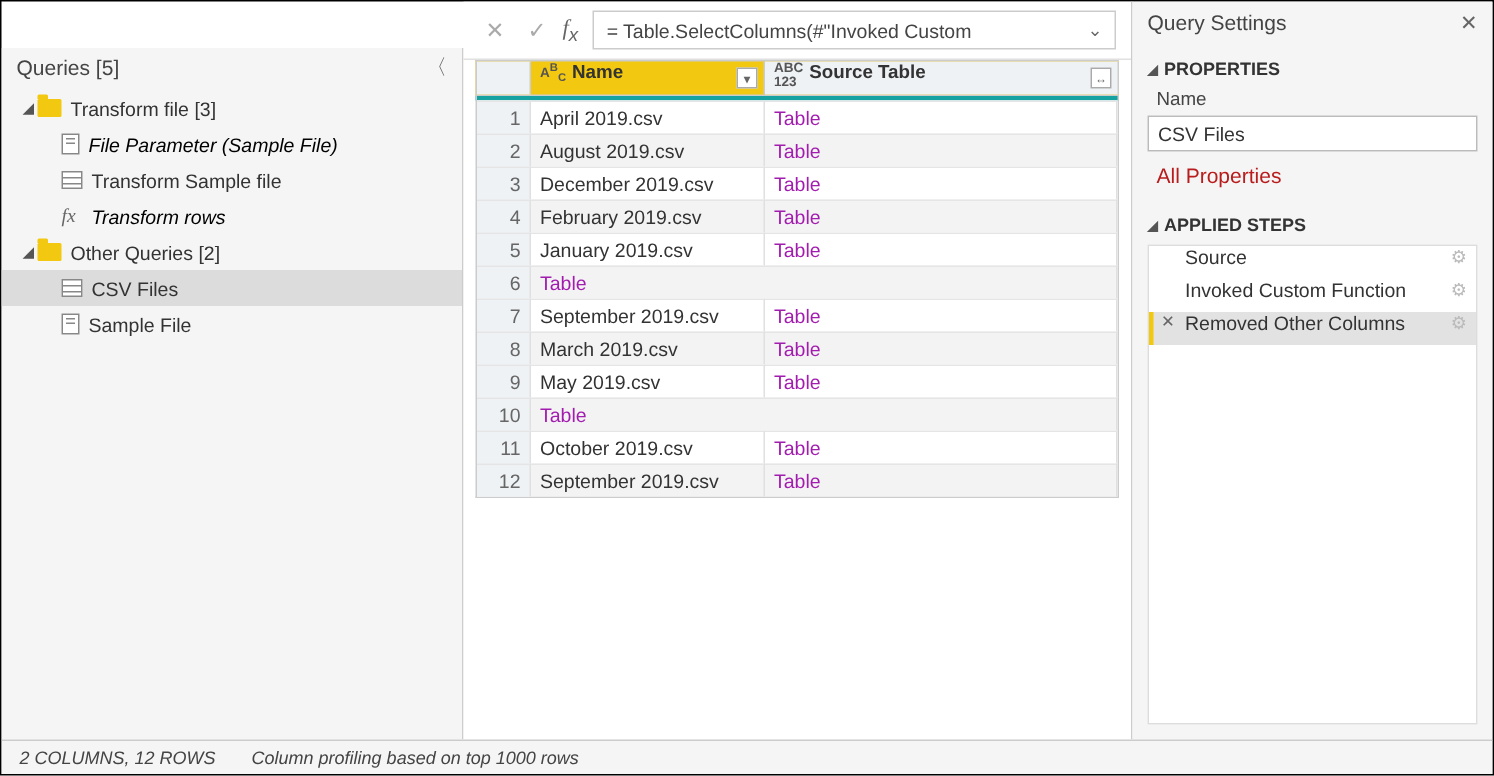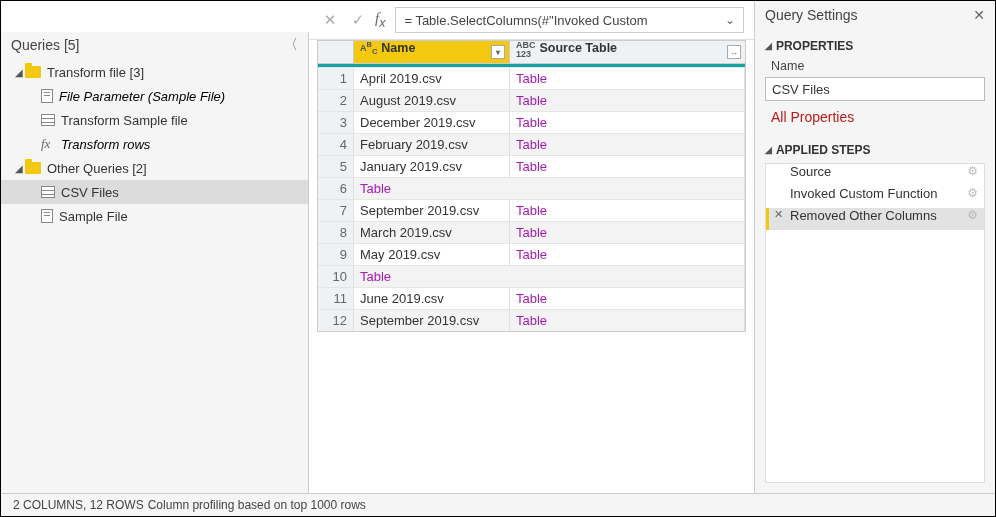--- a/index.html
+++ b/index.html
@@ -63,21 +63,21 @@
 .all-props { font-size: 14px; color: #b91c1c; margin-left: 6px; margin-bottom: 10px; cursor: pointer; }
 .steps { border: 1px solid #ddd; background: #fff; flex: 1; }
 .step-row { display: flex; align-items: flex-start; height: 22px; font-size: 13px; color: #333; padding-left: 24px; position: relative; }
 .step-row .gear { position: absolute; right: 6px; color: #bbb; font-size: 12px; }
 .step-row.selected { background: #e2e2e2; }
 .step-row.selected::before { content: ""; position: absolute; left: 0; top: 0; bottom: 0; width: 3px; background: #f2c811; }
 .step-row .close-x { position: absolute; left: 8px; color: #666; font-size: 11px; }
 
 
 .status-bar { height: 23px; background: #f5f5f5; border-top: 1px solid #ccc; display: flex; align-items: center; justify-content: space-between; padding: 0 12px; font-size: 12px; color: #444; }
-.status-left { display: flex; gap: 4px; }
+.status-left { display: flex; gap: 24px; font-style: italic; }
 </style>
 </head>
 <body>
 
 <div class="main">
 
   <div class="queries-panel">
     <div class="panel-header">
       <span>Queries [5]</span>
       <span class="collapse-icon">〈</span>
@@ -192,21 +192,21 @@
             <div class="gc rownum">9</div>
             <div class="gc name">May 2019.csv</div>
             <div class="gc output">Table</div>
           </div>
           <div class="grid-row">
             <div class="gc rownum">10</div>
             <div class="gc output">Table</div>
           </div>
           <div class="grid-row">
             <div class="gc rownum">11</div>
-            <div class="gc name">June 2019.csv</div>
+            <div class="gc name">October 2019.csv</div>
             <div class="gc output">Table</div>
           </div>
           <div class="grid-row">
             <div class="gc rownum">12</div>
             <div class="gc name">September 2019.csv</div>
             <div class="gc output">Table</div>
           </div>
         </div>
     </div>
   </div>

